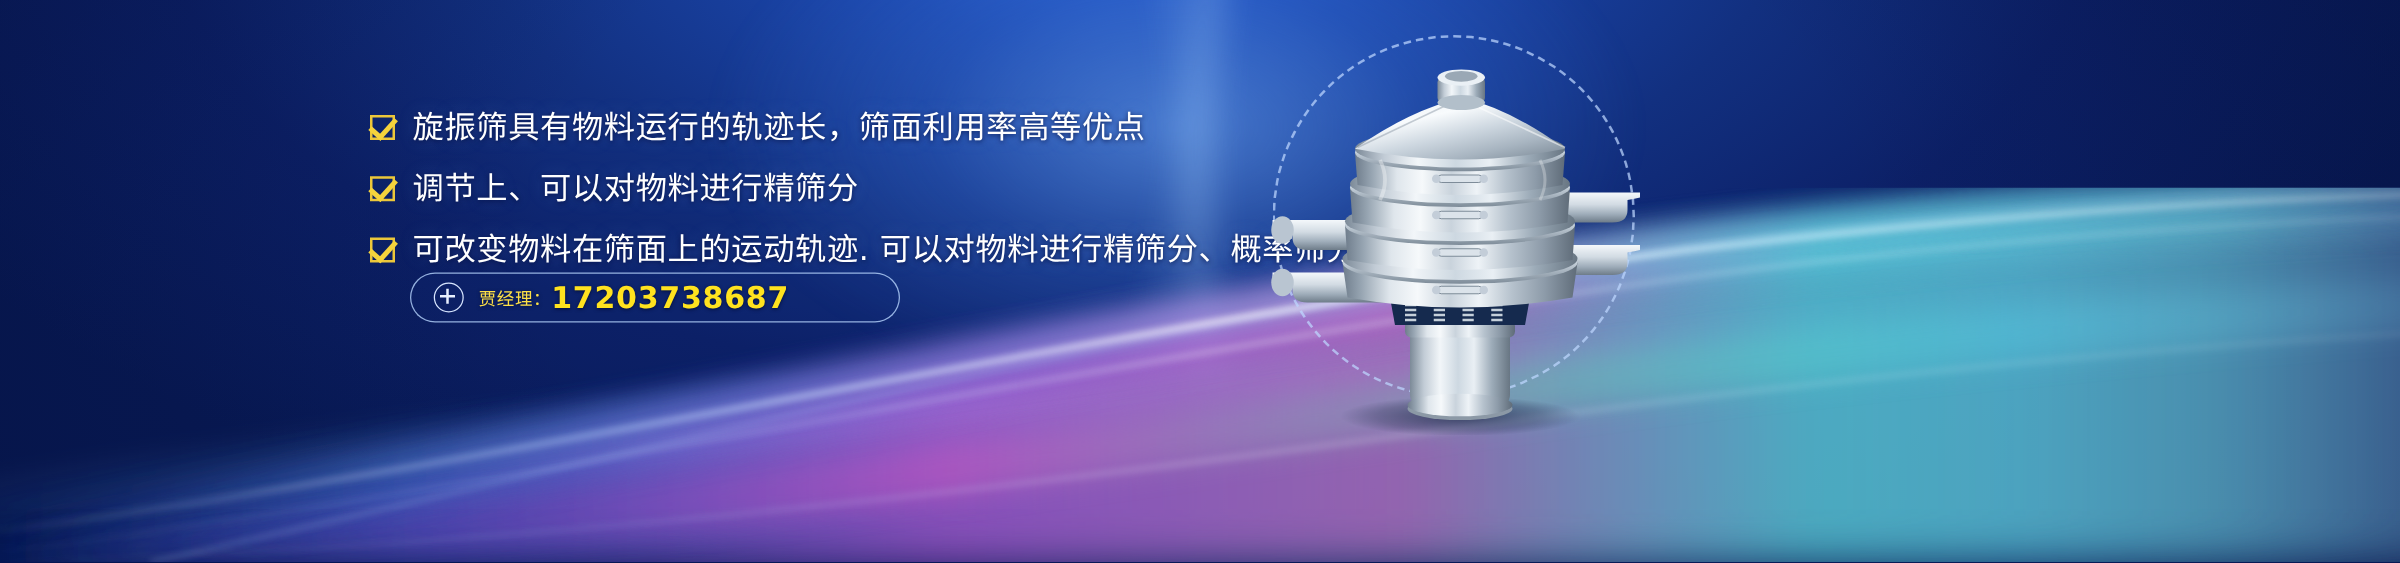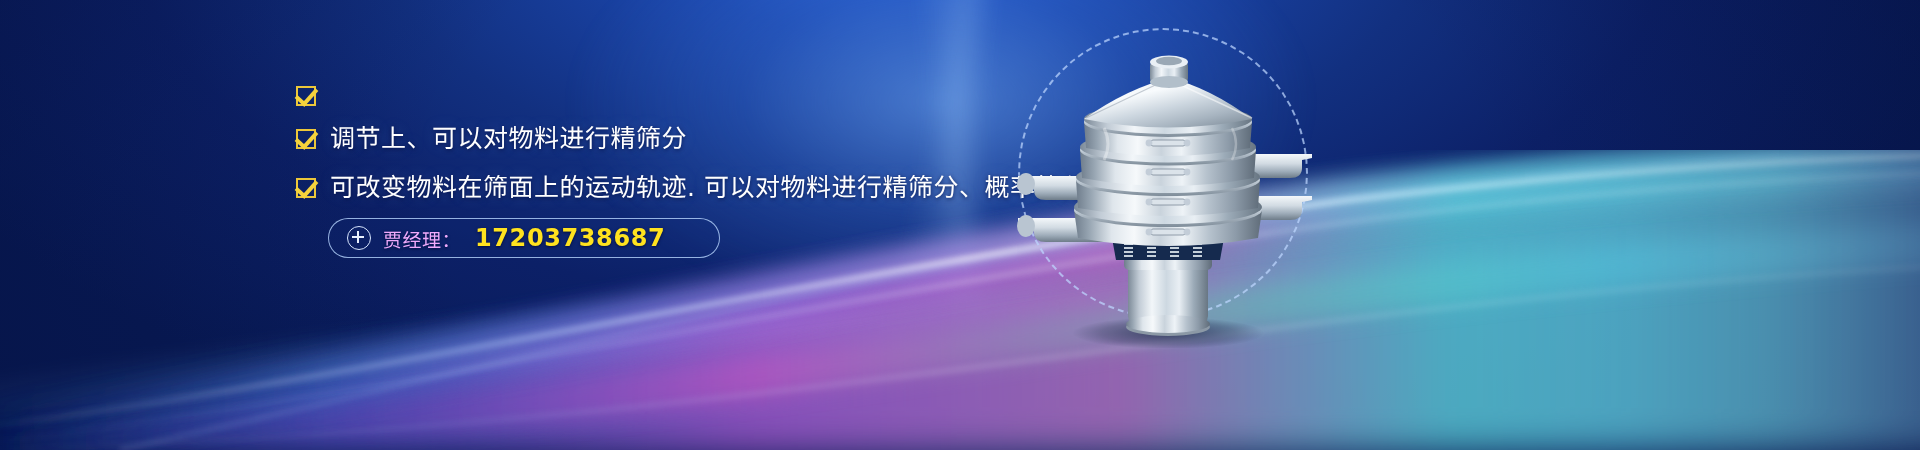--- a/index.html
+++ b/index.html
@@ -126,32 +126,32 @@
     position:relative;
   }
   .plus-icon::before,.plus-icon::after{
     content:"";
     position:absolute;
     background:#e8f0ff;
   }
   .plus-icon::before{left:4px;top:9.2px;width:12px;height:2.2px;}
   .plus-icon::after{top:4px;left:9.2px;height:12px;width:2.2px;}
   .contact-name{
-    color:#f0abfc;
-    font-size:19px;
+    color:#fde047;
+    font-size:14px;
     letter-spacing:0.5px;
     font-family:"DejaVu Sans","Liberation Sans",sans-serif;
     text-shadow:0 1px 3px rgba(0,10,50,0.8);
   }
   .contact-phone{
     color:#ffe21f;
     font-size:24px;
     font-weight:bold;
     letter-spacing:0.6px;
-    margin-left:14px;
+    margin-left:0;
     font-family:"DejaVu Sans","Liberation Sans",sans-serif;
     text-shadow:0 1px 3px rgba(0,10,50,0.85);
   }
 
   
   .machine{
     position:absolute;
     left:1000px; top:48px;
     width:330px; height:300px;
   }
@@ -228,20 +228,21 @@
       <path d="M 120 300 C 470 222 900 108 1400 40 C 1640 10 1830 0 1980 -4" stroke="#bfe0ff" stroke-width="1.4" fill="none" opacity="0.55" filter="url(#sb2)"></path>
     </svg>
   </div>
 
   <div class="dashed-circle"></div>
 
   <div class="content">
 
     <div class="bullet">
       <span class="check"></span>
+      <span class="btext">旋振筛具有物料运行的轨迹长，筛面利用率高等优点</span>
     </div>
 
     <div class="bullet">
       <span class="check"></span>
       <span class="btext">调节上、可以对物料进行精筛分</span>
     </div>
 
     <div class="bullet">
       <span class="check"></span>
       <span class="btext">可改变物料在筛面上的运动轨迹. 可以对物料进行精筛分、概率筛分等</span>

